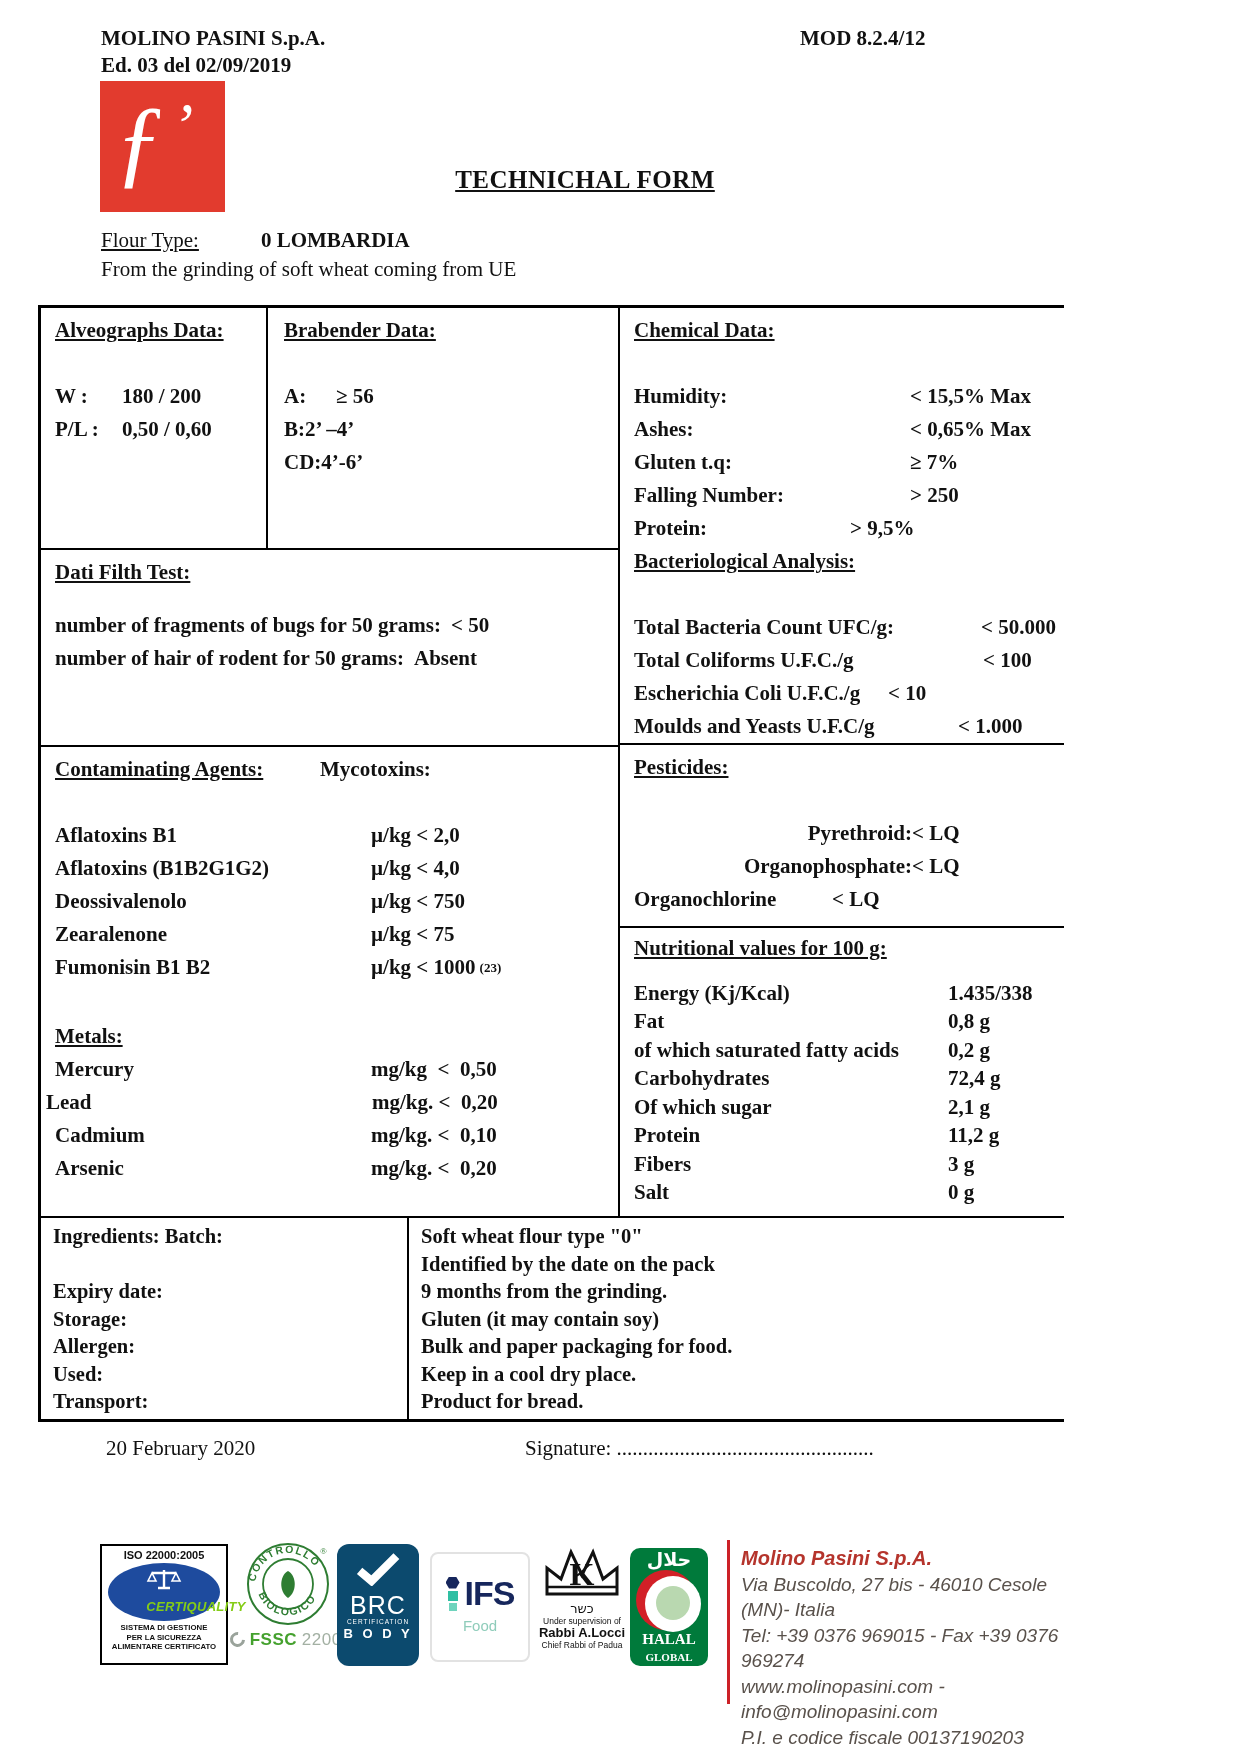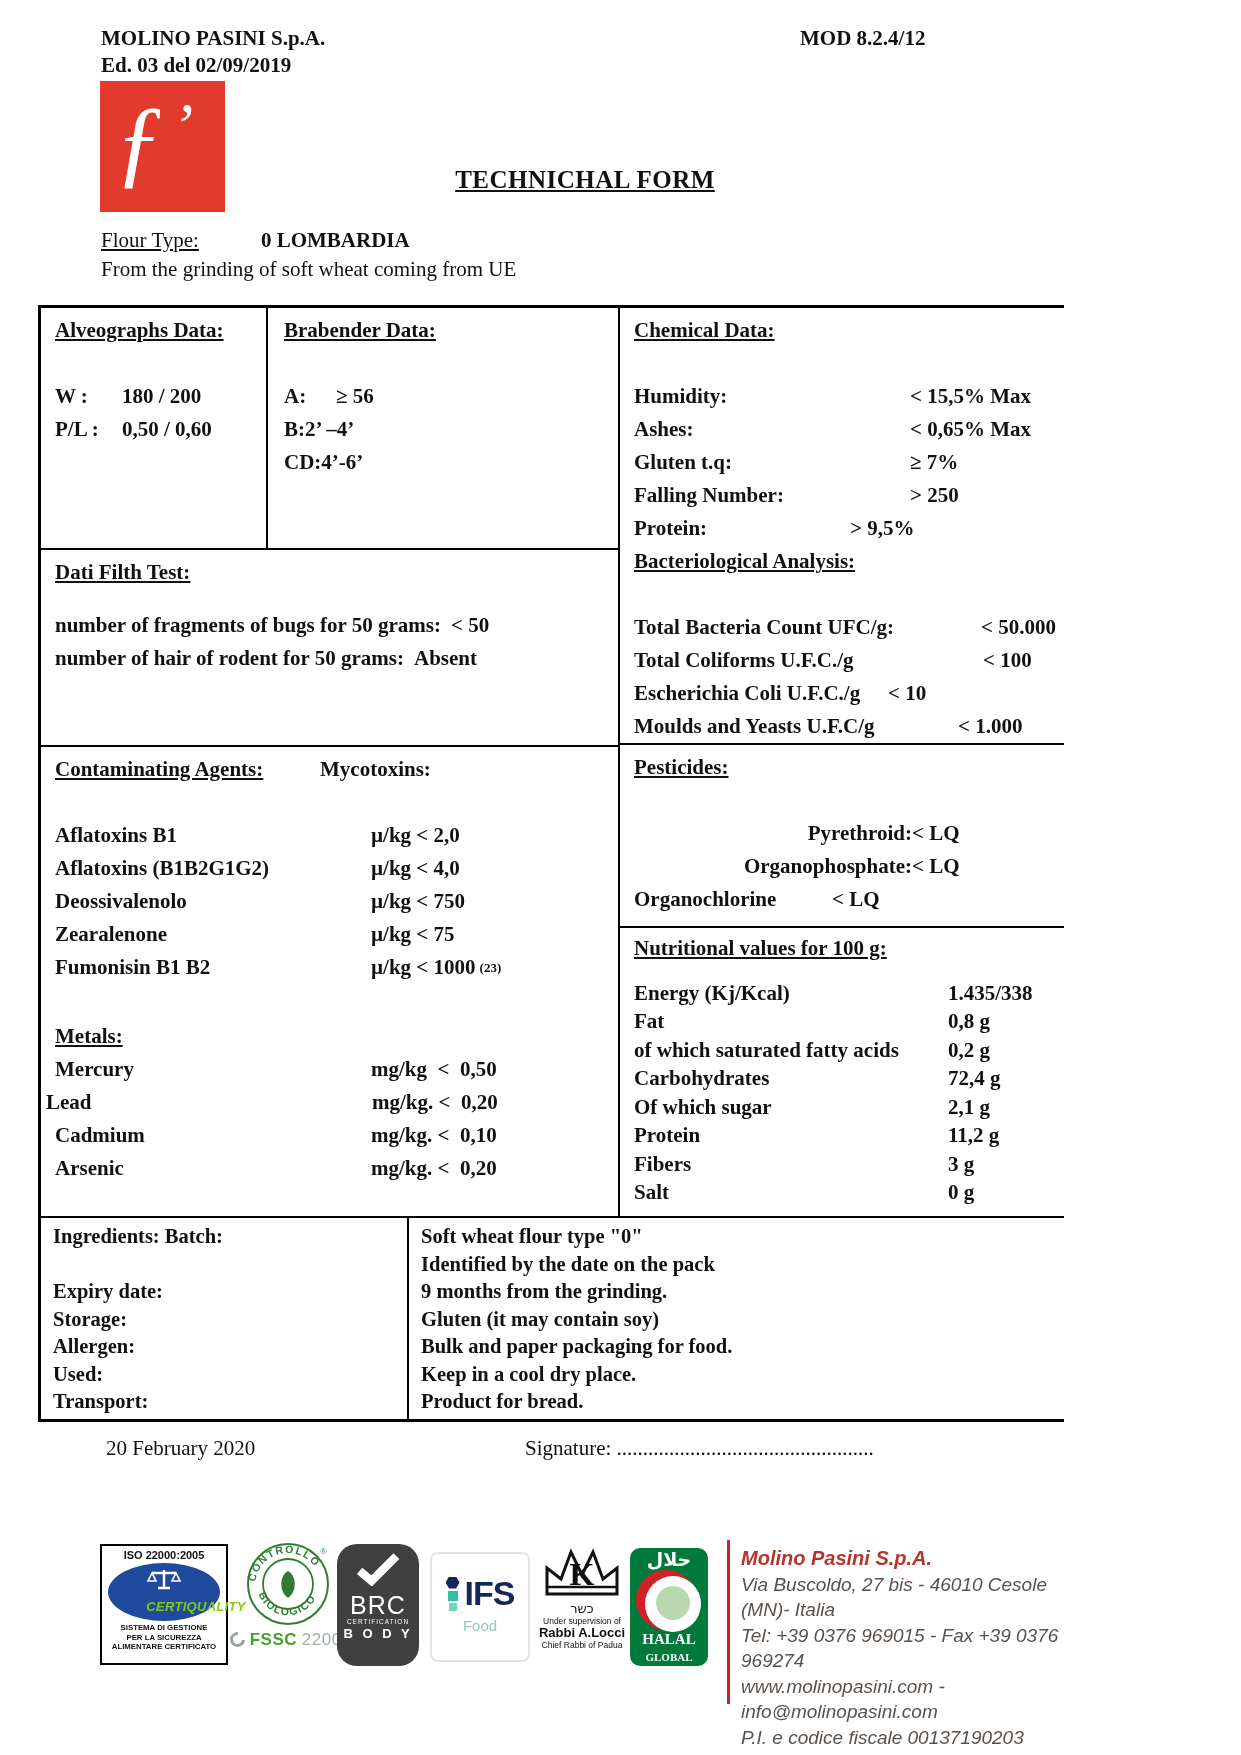--- a/index.html
+++ b/index.html
@@ -69,21 +69,21 @@
   .b-cert .cq{position:absolute;left:0;bottom:7px;width:100%;color:#84cc16;font-weight:bold;
               font-size:13px;font-style:italic;letter-spacing:0.3px;margin-left:32px;}
   .b-cert .cap{font-size:7.8px;font-weight:bold;line-height:9.6px;}
   .b-bio{left:246px;top:1542px;width:84px;height:84px;}
   .b-fssc{left:230px;top:1630px;width:116px;font-size:17px;white-space:nowrap;}
   .fssc-ring{display:inline-block;width:15px;height:15px;border:3.5px solid #9aa39b;
              border-radius:50%;border-right-color:transparent;transform:rotate(-40deg);
              vertical-align:-2px;}
   .fssc-g{color:#45a12e;font-weight:bold;letter-spacing:0.5px;}
   .fssc-n{color:#a3b0a3;letter-spacing:0.5px;}
-  .b-brc{left:337px;top:1544px;width:82px;height:122px;background:#404040;border-radius:20px;
+  .b-brc{left:337px;top:1544px;width:82px;height:122px;background:#0c4a6e;border-radius:12px;
          color:#fff;text-align:center;}
   .b-brc .brc{font-size:25px;letter-spacing:1px;line-height:26px;margin-top:2px;}
   .b-brc .crt{font-size:6.5px;letter-spacing:1px;line-height:8px;}
   .b-brc .bdy{font-size:13px;font-weight:bold;letter-spacing:3px;line-height:16px;}
   .b-ifs{left:430px;top:1552px;width:100px;height:110px;background:#fff;border:2px solid #e2e2e2;
          border-radius:8px;text-align:center;}
   .ifs-row{display:flex;align-items:center;justify-content:center;margin-top:20px;}
   .ifs-shapes{display:flex;flex-direction:column;align-items:center;margin-right:5px;}
   .hexa{width:14px;height:12px;background:#16265c;
         clip-path:polygon(25% 0,75% 0,100% 50%,75% 100%,25% 100%,0 50%);}

